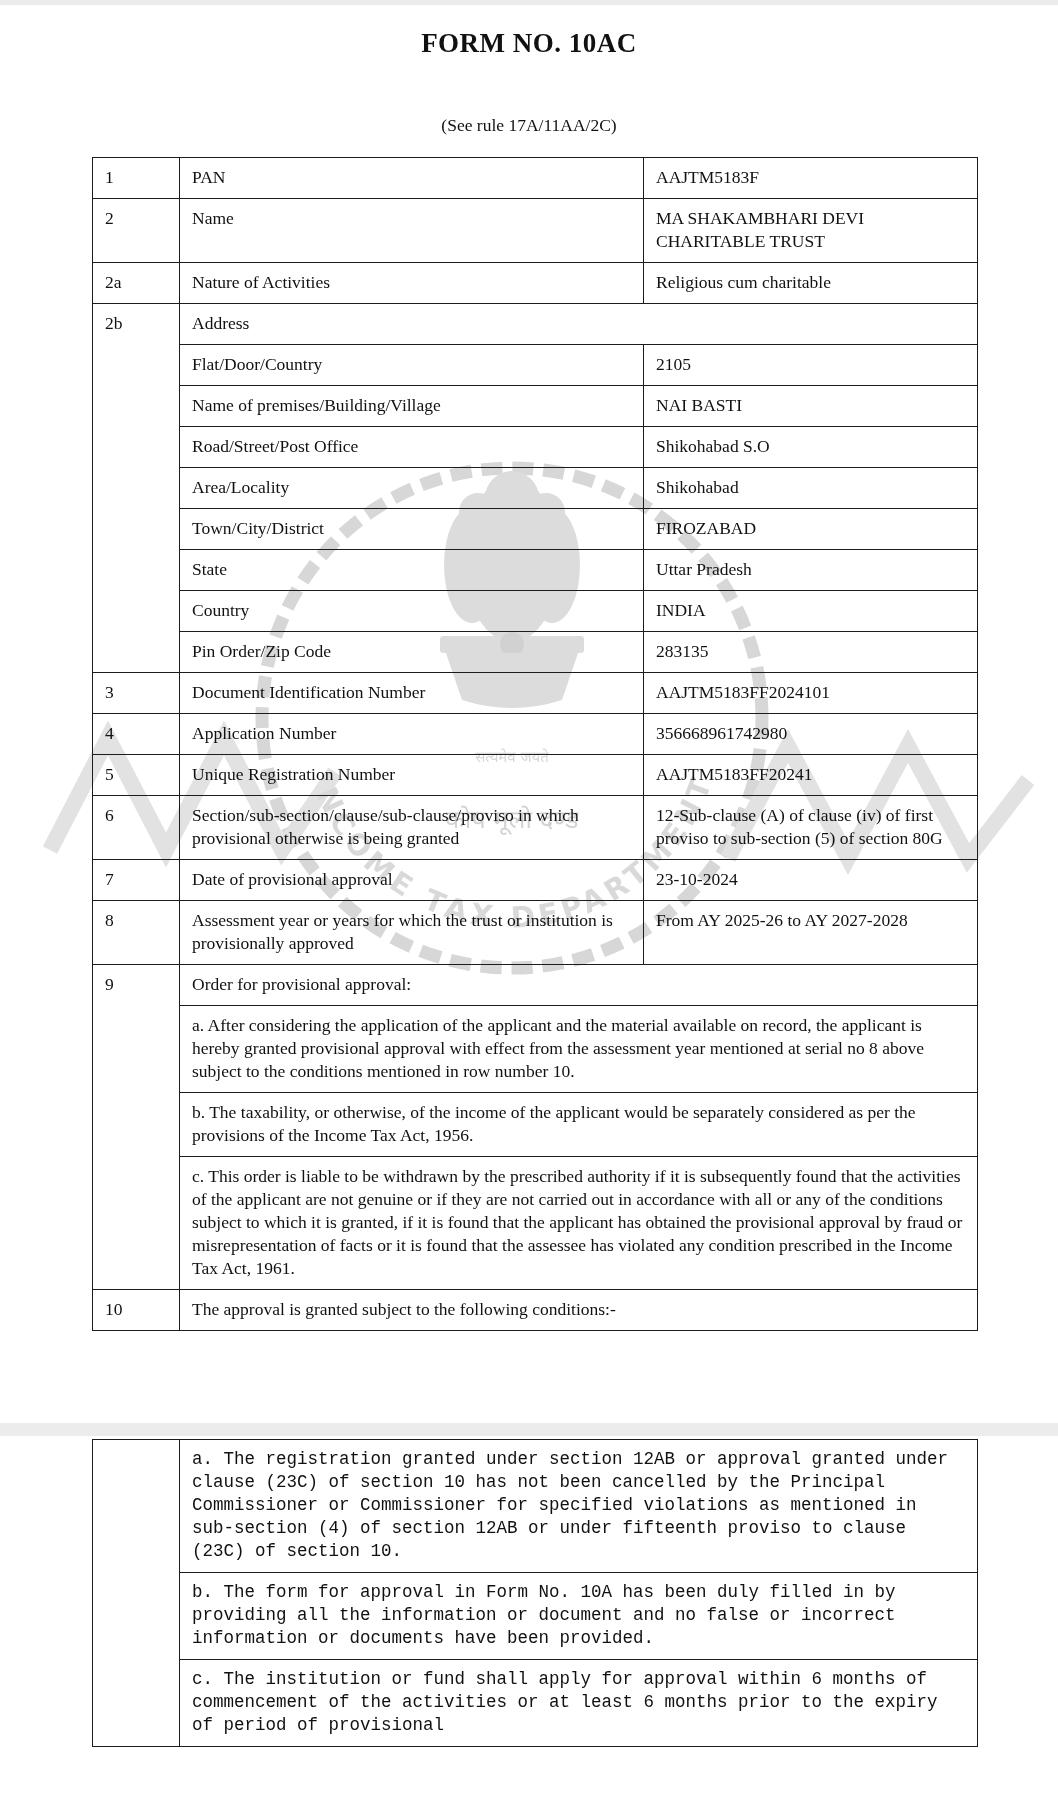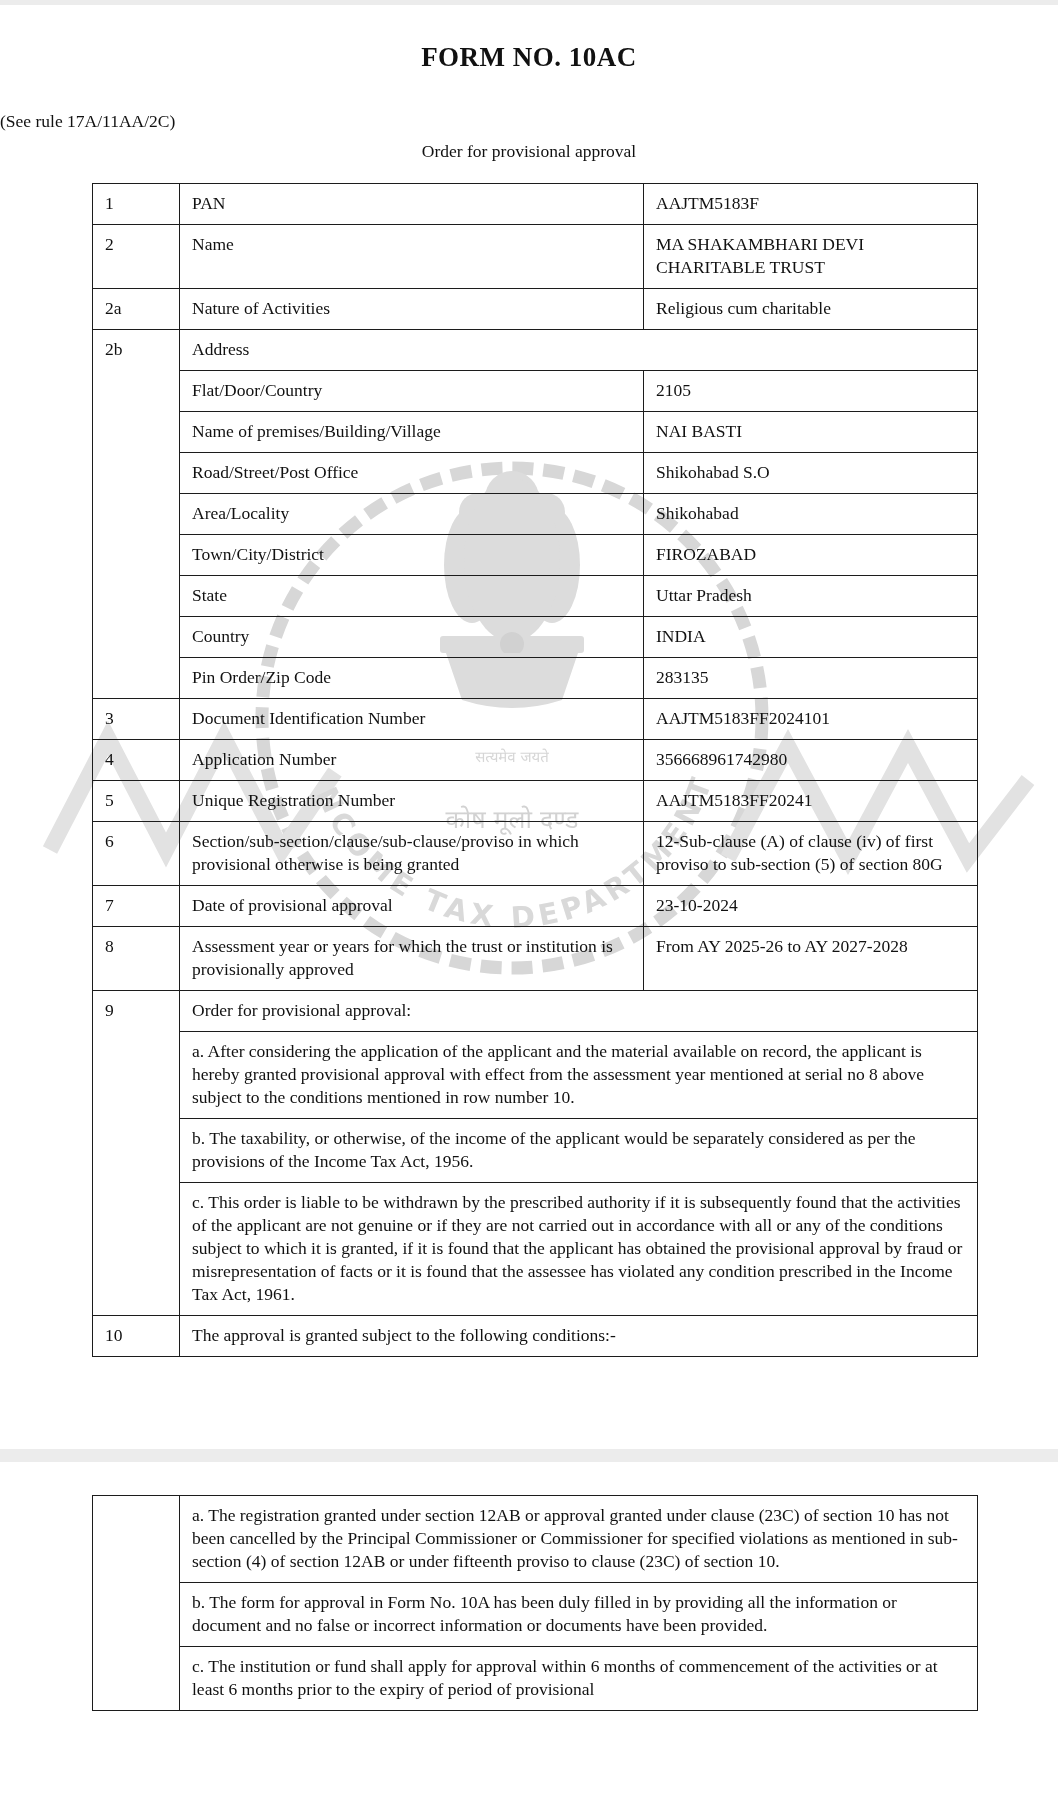--- a/index.html
+++ b/index.html
@@ -21,29 +21,29 @@
   .watermark {
     position:absolute;
     top:0; left:0;
     z-index:0;
     filter:blur(0.7px);
     pointer-events:none;
   }
   .content { position:relative; z-index:1; }
 
   .form-title {
-    padding-top:42px;
+    padding-top:28px;
     text-align:center;
     font-size:27px;
     font-weight:bold;
     letter-spacing:0.5px;
   }
   .subtitle1 {
-    margin-top:38px;
-    text-align:left;
+    margin-top:56px;
+    text-align:center;
     font-size:17.5px;
   }
   .subtitle2 {
     margin-top:9px;
     text-align:center;
     font-size:17.5px;
   }
 
   table.doc {
     border-collapse:collapse;
@@ -63,21 +63,21 @@
     background:transparent;
   }
   td.sno { padding-left:9px; }
 
   .page-gap {
     margin-top:92px;
     width:1058px;
     height:13px;
     background:#ececec;
   }
-  table.doc.t2 { margin-top:33px; }
+  table.doc.t2 { margin-top:3px;font-family:Liberation Mono, monospace; }
 </style>
 </head>
 <body>
 
 <div id="page">
 
   <div class="top-strip"></div>
 
   <svg class="watermark" width="1058" height="1500" viewBox="0 0 1058 1500" aria-hidden="true">
     <circle cx="512" cy="718" r="250" fill="none" stroke="#d7d7d7" stroke-width="13" stroke-dasharray="21 10"></circle>
@@ -98,21 +98,20 @@
     <text x="512" y="828" text-anchor="middle" font-size="25" fill="#d2d2d2" font-family="DejaVu Sans, sans-serif">कोष मूलो दण्ड</text>
     <path id="wm-arc" d="M 315 790 A 210 210 0 0 0 709 790" fill="none"></path>
     <text font-size="29" font-weight="bold" fill="#d9d9d9" letter-spacing="5" font-family="DejaVu Sans, sans-serif">
       <textPath href="#wm-arc" startOffset="50%" text-anchor="middle">INCOME TAX DEPARTMENT</textPath>
     </text>
   </svg>
 
   <div class="content">
     <div class="form-title">FORM NO. 10AC</div>
     <div class="subtitle1">(See rule 17A/11AA/2C)</div>
-    <div class="subtitle2">Order for provisional approval</div>
 
     <table class="doc t1">
       <colgroup>
           <col style="width:87px">
           <col style="width:464px">
           <col style="width:334px">
         </colgroup>
 
       <tbody>
           <tr>

